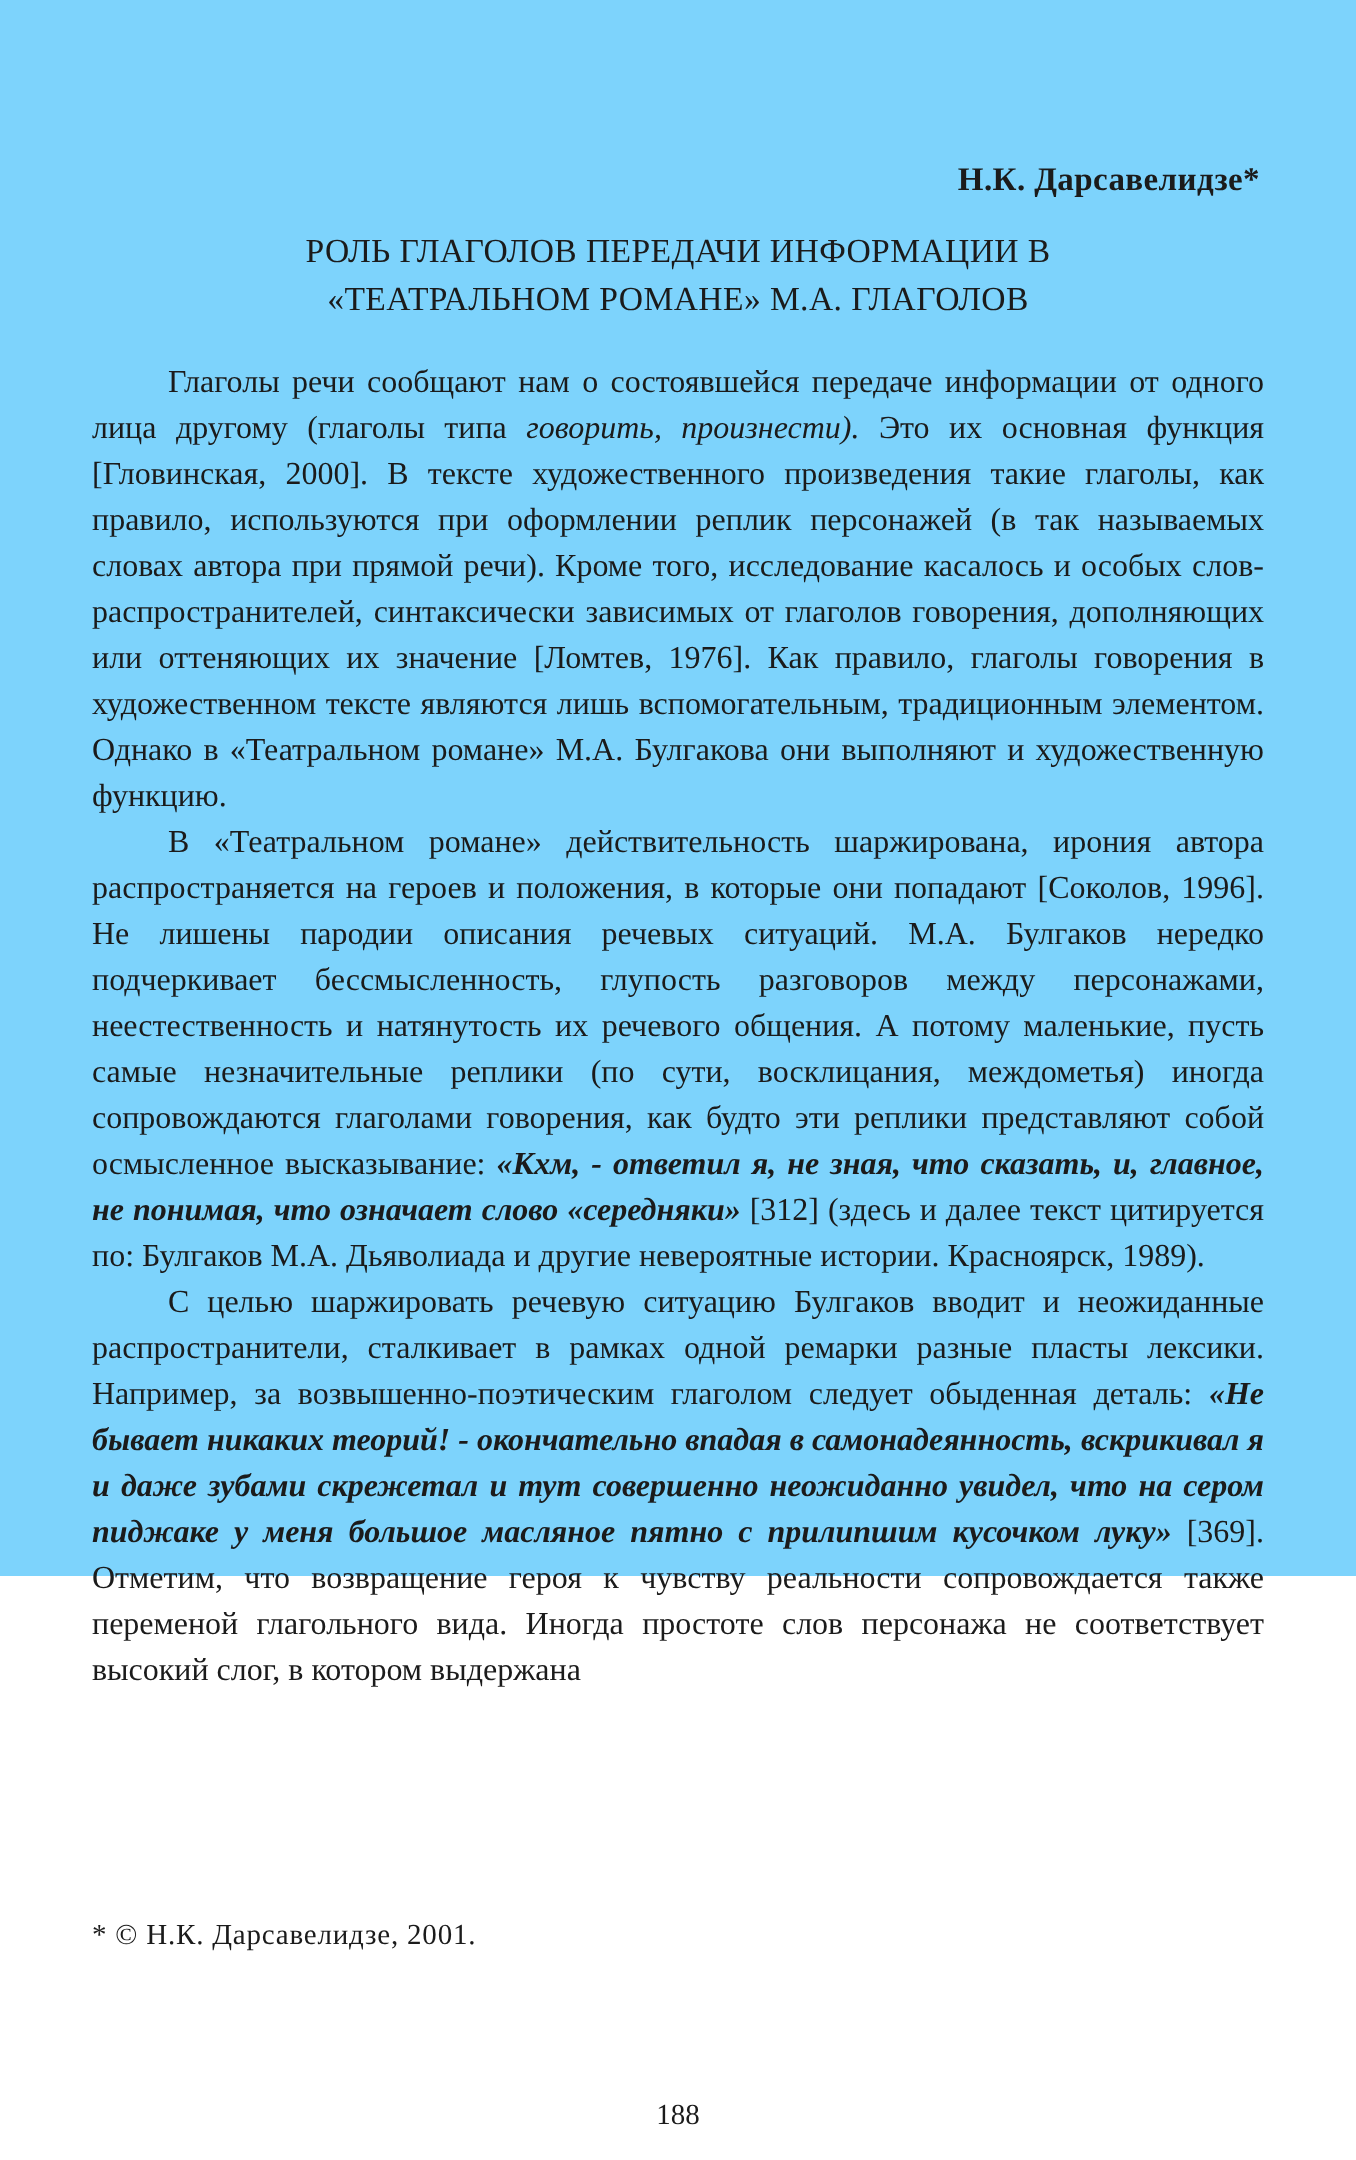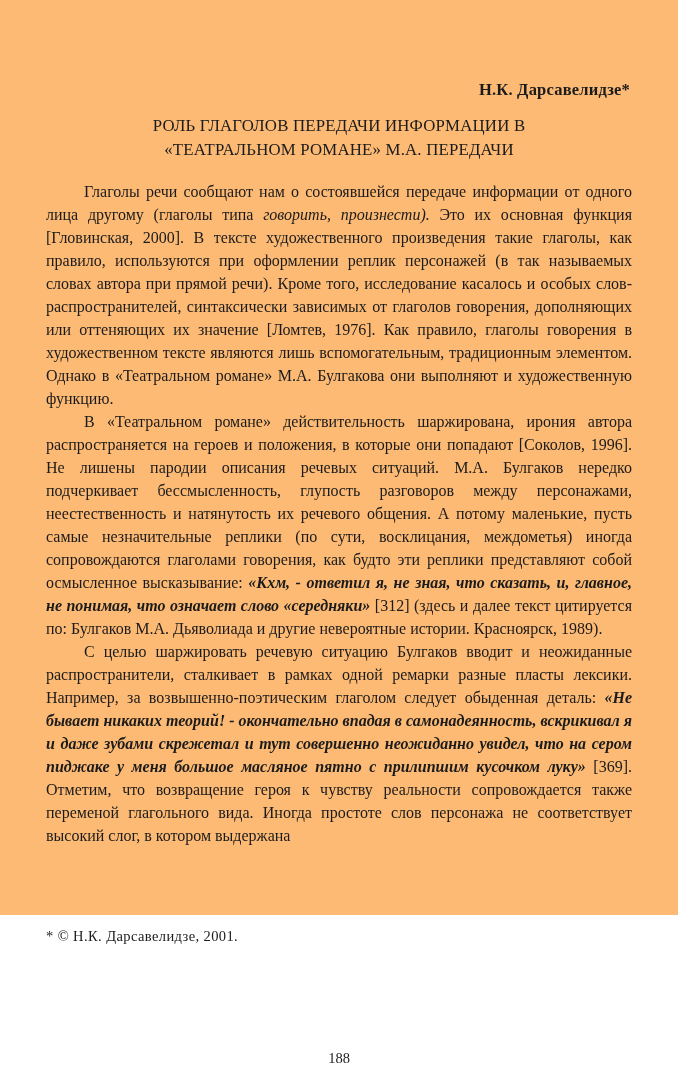--- a/index.html
+++ b/index.html
@@ -11,22 +11,22 @@
     width: 678px;
     height: 1080px;
     position: relative;
     font-family: "Liberation Serif", "DejaVu Serif", serif;
     color: #1b1b1b;
     overflow: hidden;
   }
   .page {
     position: relative;
     width: 678px;
-    height: 915px;
-    background: #fdba74;
+    height: 788px;
+    background: #7dd3fc;
     box-sizing: border-box;
     padding: 80px 46px 0 46px;
   }
   .author-line {
     text-align: right;
     font-weight: bold;
     font-size: 16.5px;
     letter-spacing: 0.2px;
     margin: 0 2px 14px 0;
   }
@@ -52,21 +52,21 @@
   .seg-italic {
     font-style: italic;
   }
   .seg-bold-italic {
     font-style: italic;
     font-weight: bold;
   }
   .footnote {
     position: absolute;
     left: 46px;
-    top: 928px;
+    top: 960px;
     font-size: 14.5px;
     letter-spacing: 0.4px;
   }
   .page-number {
     position: absolute;
     left: 0;
     top: 1050px;
     width: 100%;
     text-align: center;
     font-size: 14.5px;
@@ -74,21 +74,21 @@
 </style>
 </head>
 <body>
 
 <div class="page">
 
   <div class="author-line">Н.К. Дарсавелидзе*</div>
 
   <h1 class="title">
     <div>РОЛЬ ГЛАГОЛОВ ПЕРЕДАЧИ ИНФОРМАЦИИ В</div>
-    <div>«ТЕАТРАЛЬНОМ РОМАНЕ» М.А. ПЕРЕДАЧИ</div>
+    <div>«ТЕАТРАЛЬНОМ РОМАНЕ» М.А. ГЛАГОЛОВ</div>
   </h1>
 
   <div class="article-body">
       <p class="para"><span>Глаголы речи сообщают нам о состоявшейся передаче информации от одного лица другому (глаголы типа </span><span class="seg-italic">говорить, произнести).</span><span> Это их основная функция [Гловинская, 2000]. В тексте художественного произведения такие глаголы, как правило, используются при оформлении реплик персонажей (в так называемых словах автора при прямой речи). Кроме того, исследование касалось и особых слов-распространителей, синтаксически зависимых от глаголов говорения, дополняющих или оттеняющих их значение [Ломтев, 1976]. Как правило, глаголы говорения в художественном тексте являются лишь вспомогательным, традиционным элементом. Однако в «Театральном романе» М.А. Булгакова они выполняют и художественную функцию.</span></p>
       <p class="para"><span>В «Театральном романе» действительность шаржирована, ирония автора распространяется на героев и положения, в которые они попадают [Соколов, 1996]. Не лишены пародии описания речевых ситуаций. М.А. Булгаков нередко подчеркивает бессмысленность, глупость разговоров между персонажами, неестественность и натянутость их речевого общения. А потому маленькие, пусть самые незначительные реплики (по сути, восклицания, междометья) иногда сопровождаются глаголами говорения, как будто эти реплики представляют собой осмысленное высказывание: </span><span class="seg-bold-italic">«Кхм, - ответил я, не зная, что сказать, и, главное, не понимая, что означает слово «середняки»</span><span> [312] (здесь и далее текст цитируется по: Булгаков М.А. Дьяволиада и другие невероятные истории. Красноярск, 1989).</span></p>
       <p class="para"><span>С целью шаржировать речевую ситуацию Булгаков вводит и неожиданные распространители, сталкивает в рамках одной ремарки разные пласты лексики. Например, за возвышенно-поэтическим глаголом следует обыденная деталь: </span><span class="seg-bold-italic">«Не бывает никаких теорий! - окончательно впадая в самонадеянность, вскрикивал я и даже зубами скрежетал и тут совершенно неожиданно увидел, что на сером пиджаке у меня большое масляное пятно с прилипшим кусочком луку»</span><span> [369]. Отметим, что возвращение героя к чувству реальности сопровождается также переменой глагольного вида. Иногда простоте слов персонажа не соответствует высокий слог, в котором выдержана</span></p>
     </div>
 
   <div class="footnote">* © Н.К. Дарсавелидзе, 2001.</div>
 

